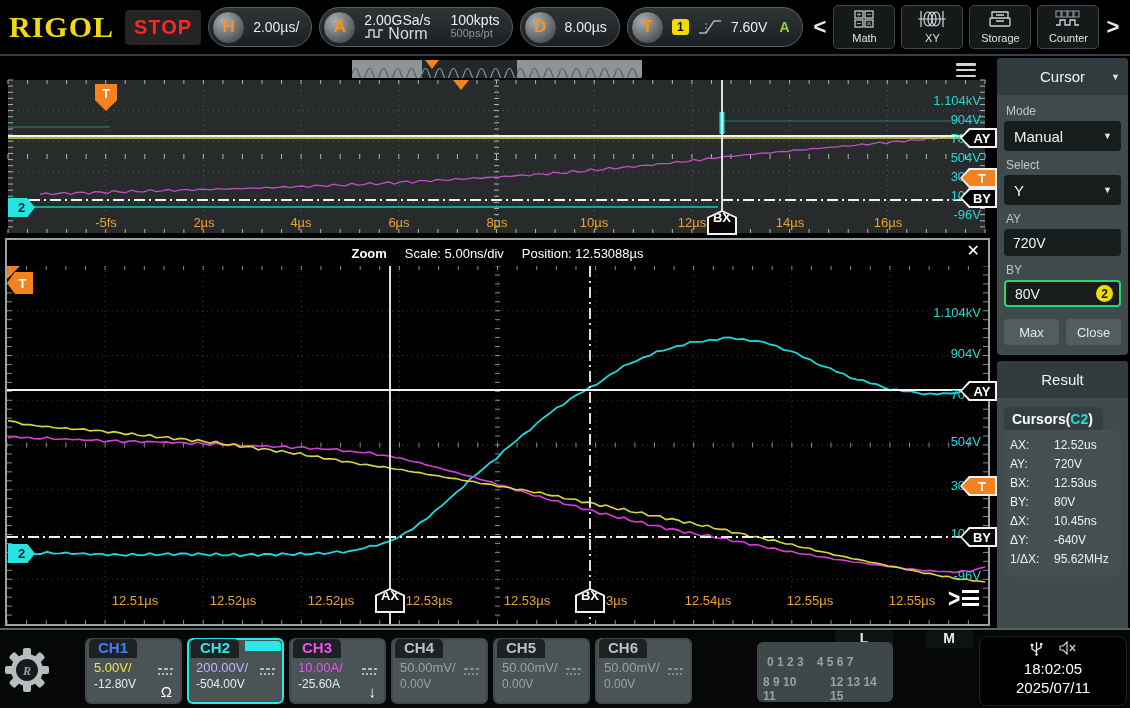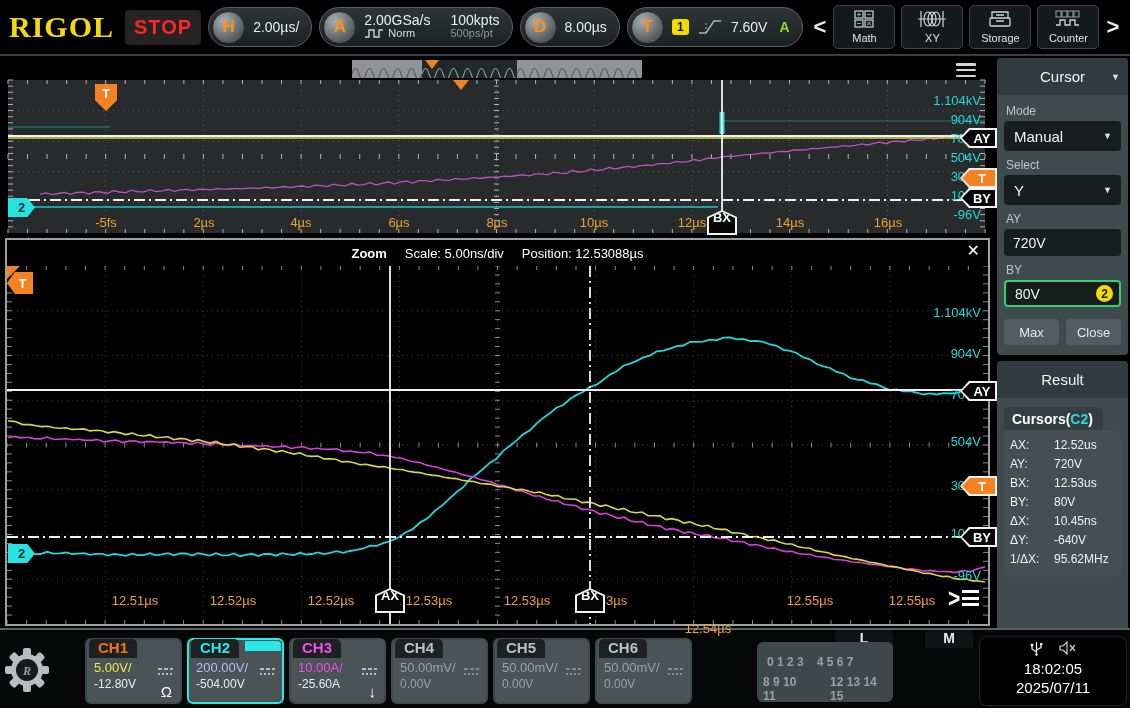--- a/index.html
+++ b/index.html
@@ -6,21 +6,21 @@
 body{background:#111;font-family:"Liberation Sans",sans-serif;-webkit-font-smoothing:antialiased}
 #app{position:relative;width:1130px;height:708px;background:#000;overflow:hidden}
 
 #topbar{position:absolute;left:0;top:0;width:1130px;height:56px;background:#000;display:flex;align-items:center;gap:7px;padding:0 5px;border-bottom:2px solid #3a3e3e}
 #logo{font-family:"Liberation Serif",serif;font-weight:bold;font-size:30px;color:#f2d90a;letter-spacing:1px;padding:0 4px}
 #stop{background:#262323;color:#ff2726;font-weight:bold;font-size:20px;padding:6px 9px;border-radius:4px;border:none;letter-spacing:1px;cursor:pointer}
 .pill{display:flex;align-items:center;background:linear-gradient(#2f3436,#1b2022);border:1px solid #596062;border-radius:20px;height:40px;padding:0 12px 0 3px;gap:8px;color:#e9eded;font-size:14px;white-space:nowrap}
 .knob{flex:0 0 33px;width:33px;height:33px;border-radius:50%;background:radial-gradient(circle at 35% 30%,#aab0b2,#525859 72%);display:flex;align-items:center;justify-content:center;color:#ff9018;font-size:17px;font-weight:bold;border:1px solid #24282a}
 .pcol{display:flex;flex-direction:column;line-height:13px;justify-content:center}
 .dim{color:#8d9597;font-size:11px}
-.sub{font-size:11px;display:flex;align-items:center;gap:4px;color:#d8dcde}
+.sub{font-size:16px;display:flex;align-items:center;gap:4px;color:#d8dcde}
 .tbadge{background:#f2dc00;color:#111;font-weight:bold;font-size:12px;width:17px;height:16px;border-radius:3px;display:flex;align-items:center;justify-content:center}
 .aflag{color:#97d91c;font-weight:bold;font-size:14px;margin-left:4px}
 #navbox{display:flex;align-items:center;gap:5px;margin-left:2px}
 .navarrow{color:#e8ecec;font-size:22px;font-weight:bold;background:none;border:none;padding:0 2px;cursor:pointer}
 .tile{width:62px;height:44px;background:#16191a;border:1px solid #3e4446;border-radius:5px;display:flex;flex-direction:column;align-items:center;justify-content:center;gap:2px;color:#dfe4e5;font-size:11px;cursor:pointer}
 
 #wtitle{position:absolute;left:0;top:58px;width:995px;height:23px;background:#3a4244;display:flex;align-items:center;color:#e6ebeb;font-size:14px;padding:0 10px}
 #thumb{position:absolute;left:352px;top:60px;width:290px;height:18px;display:flex}
 .tseg{height:100%;position:relative;overflow:hidden}
 #wmenu{position:absolute;left:956px;top:63px;width:20px;height:14px;display:flex;flex-direction:column;justify-content:space-between;cursor:pointer}
@@ -781,21 +781,21 @@
       <span class="vlabel" style="left: 981px; top: 157px;">504V</span>
       <span class="vlabel" style="left: 981px; top: 176px;">304V</span>
       <span class="vlabel" style="left: 981px; top: 195px;">104V</span>
       <span class="vlabel" style="left: 981px; top: 214px;">-96V</span>
       <span class="tlabel" style="left: 135px; top: 600px;">12.51µs</span>
       <span class="tlabel" style="left: 233px; top: 600px;">12.52µs</span>
       <span class="tlabel" style="left: 331px; top: 600px;">12.52µs</span>
       <span class="tlabel" style="left: 429px; top: 600px;">12.53µs</span>
       <span class="tlabel" style="left: 527px; top: 600px;">12.53µs</span>
       <span class="tlabel" style="left: 604px; top: 600px;">12.53µs</span>
-      <span class="tlabel" style="left: 708px; top: 628px;">12.54µs</span>
+      <span class="tlabel" style="left: 708px; top: 600px;">12.54µs</span>
       <span class="tlabel" style="left: 810px; top: 600px;">12.55µs</span>
       <span class="tlabel" style="left: 912px; top: 600px;">12.55µs</span>
       <span class="vlabel" style="left: 981px; top: 312px;">1.104kV</span>
       <span class="vlabel" style="left: 981px; top: 353px;">904V</span>
       <span class="vlabel" style="left: 981px; top: 394px;">704V</span>
       <span class="vlabel" style="left: 981px; top: 441px;">504V</span>
       <span class="vlabel" style="left: 981px; top: 485px;">304V</span>
       <span class="vlabel" style="left: 981px; top: 533px;">104V</span>
       <span class="vlabel" style="left: 981px; top: 575px;">-96V</span>
     </div>
@@ -931,21 +931,21 @@
               <rect x="20" y="2" width="8" height="10" rx="2" transform="rotate(270 24 24)"></rect>
               <rect x="20" y="2" width="8" height="10" rx="2" transform="rotate(315 24 24)"></rect>
             </g>
           </g>
         <circle cx="24" cy="24" r="11" fill="#17191b"></circle>
         <text x="24" y="29" text-anchor="middle" font-size="12" font-family="Liberation Serif,serif" font-style="italic" font-weight="bold" fill="#9aa0a2">R</text>
       </svg>
     </div>
     <div id="chCards">
         <div class="chcard" style="left: 85px;">
-          <div class="chtab" style="color:#f97316">CH1</div>
+          <div class="chtab" style="color:#3b82f6">CH1</div>
           <div class="chscale" style="color:#ece84a">5.00V/</div>
           <span class="chcoup"><svg width="17" height="10" viewBox="0 0 17 10">
               <g stroke="#d8dee0" stroke-width="1.6">
                 <path d="M1 3 h15" stroke-dasharray="4 2"></path>
                 <path d="M1 8 h15" stroke-dasharray="2 2"></path>
               </g>
             </svg></span>
           <div class="choff">-12.80V</div>
           <div class="chextra">Ω</div>
         </div>

